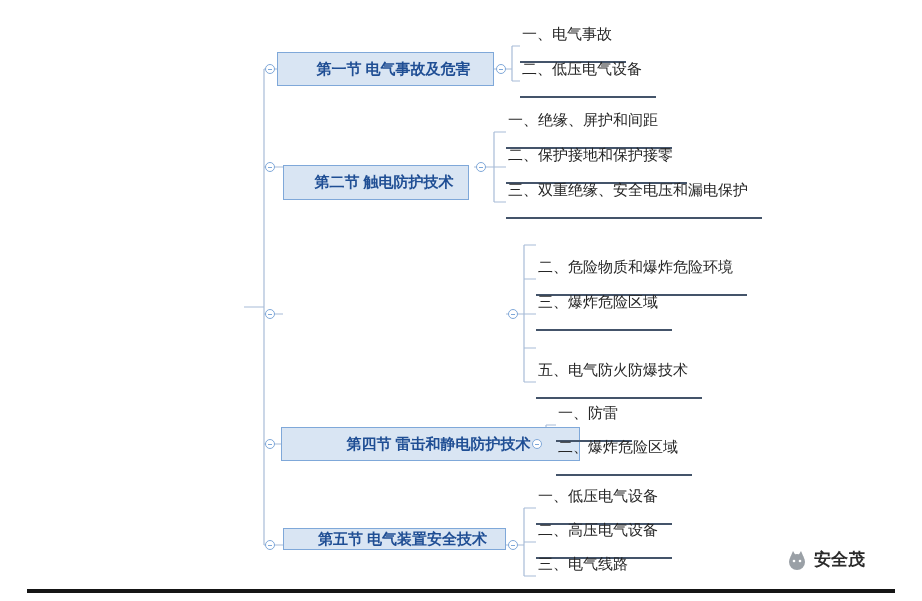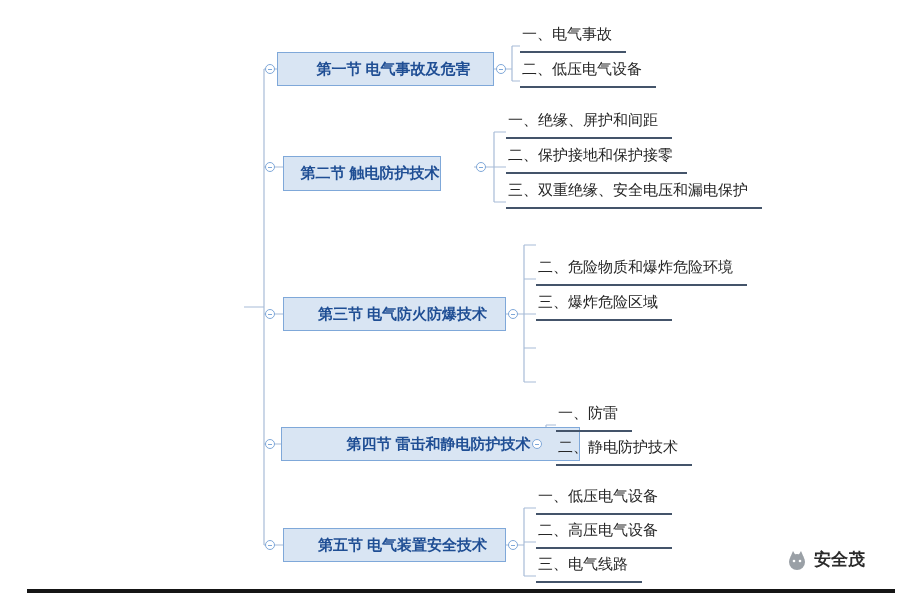--- a/index.html
+++ b/index.html
@@ -17,21 +17,21 @@
   .section{
     position:absolute;display:flex;align-items:center;justify-content:center;
     background:#d9e5f3;border:1px solid #7fa8d9;
     color:#1f4e94;font-weight:bold;font-size:15px;white-space:nowrap;
     box-sizing:border-box;
     padding-left:16px;
   }
   .leaf{
     position:absolute;height:22px;line-height:22px;font-size:15px;
     color:#262626;border-bottom:2px solid #44546a;
-    padding:0 14px 6px 2px;white-space:nowrap;
+    padding:0 14px 16px 2px;white-space:nowrap;
   }
   .toggle{
     position:absolute;width:10px;height:10px;box-sizing:border-box;
     border:1px solid #7fa8d9;border-radius:50%;
     background:linear-gradient(#7fa8d9,#7fa8d9) no-repeat center/4px 1px #fff;
   }
   .watermark{
     position:absolute;left:784px;top:548px;display:flex;gap:4px;
   }
   .watermark .wm-text{font-size:17px;font-weight:bold;color:#2b2b2b;white-space:nowrap;}
@@ -81,37 +81,37 @@
       M506 545 H524
       M524 508 V576
       M524 508 H536
       M524 542 H536
       M524 576 H536
     "></path>
   </svg>
 
 
   <div class="section" style="left:277px;top:52px;width:217px;height:34px">第一节 电气事故及危害</div>
-  <div class="section" style="left:283px;top:156px;width:158px;height:35px">第二节 触电防护技术</div>
-  <div class="section" style="left:283px;top:297px;width:223px;height:34px">第三节 电气防火防爆技术</div>
+  <div class="section" style="left:283px;top:165px;width:186px;height:35px">第二节 触电防护技术</div>
   <div class="section" style="left:281px;top:427px;width:299px;height:34px">第四节 雷击和静电防护技术</div>
-  <div class="section" style="left:283px;top:528px;width:223px;height:34px">第五节 电气装置安全技术</div>
+  <div class="section" style="left:283px;top:528px;width:223px;height:22px">第五节 电气装置安全技术</div>
 
   <div class="leaf" style="left:520px;top:23px">一、电气事故</div>
   <div class="leaf" style="left:520px;top:58px">二、低压电气设备</div>
 
   <div class="leaf" style="left:506px;top:109px">一、绝缘、屏护和间距</div>
   <div class="leaf" style="left:506px;top:144px">二、保护接地和保护接零</div>
   <div class="leaf" style="left:506px;top:179px">三、双重绝缘、安全电压和漏电保护</div>
 
   <div class="leaf" style="left:536px;top:256px">二、危险物质和爆炸危险环境</div>
   <div class="leaf" style="left:536px;top:291px">三、爆炸危险区域</div>
+  <div class="leaf" style="left:536px;top:359px">五、电气防火防爆技术</div>
 
   <div class="leaf" style="left:556px;top:402px">一、防雷</div>
-  <div class="leaf" style="left:556px;top:436px">二、静电防护技术</div>
+  <div class="leaf" style="left:556px;top:436px">二、爆炸危险区域</div>
 
   <div class="leaf" style="left:536px;top:485px">一、低压电气设备</div>
   <div class="leaf" style="left:536px;top:519px">二、高压电气设备</div>
   <div class="leaf" style="left:536px;top:553px">三、电气线路</div>
 
   <div class="toggle" style="left:265px;top:64px"></div>
   <div class="toggle" style="left:265px;top:162px"></div>
   <div class="toggle" style="left:265px;top:309px"></div>
   <div class="toggle" style="left:265px;top:439px"></div>
   <div class="toggle" style="left:265px;top:540px"></div>

